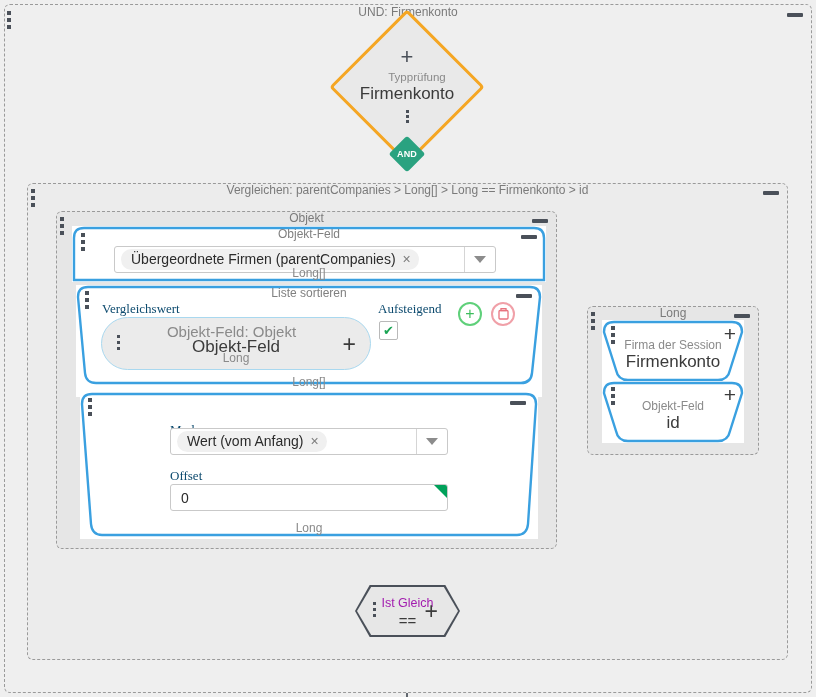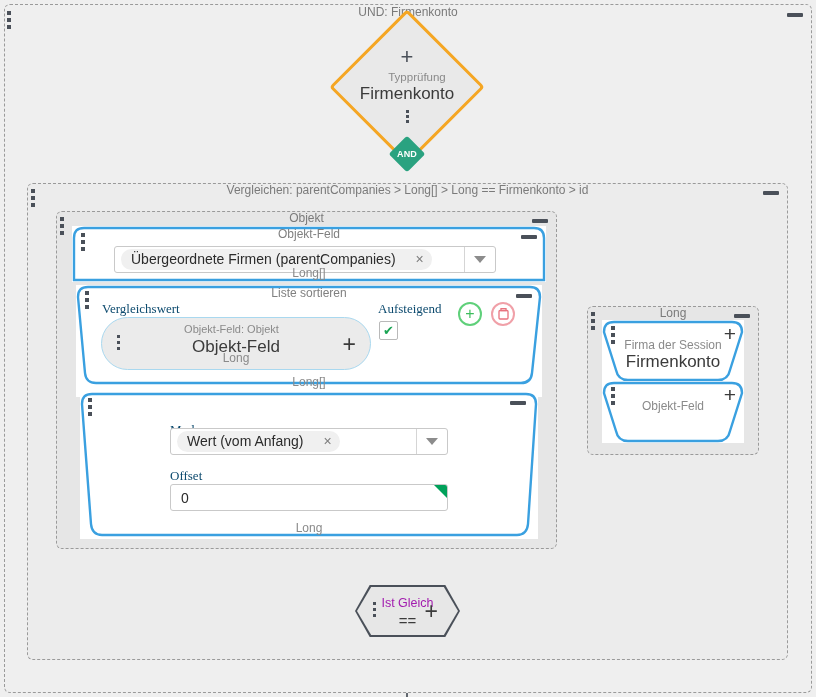--- a/index.html
+++ b/index.html
@@ -110,21 +110,21 @@
     position:absolute;font-size:13px;color:#0c4a6e;line-height:16px;font-family:Liberation Serif, serif;
   }
   .select-box{
     position:absolute;
     border:1px solid #c9c9c9;border-radius:3px;background:#fff;
     box-sizing:border-box;display:flex;align-items:center;
   }
   .select-box .pill{
     background:#f0f0f0;border-radius:11px;
     padding:2px 8px 3px 10px;margin-left:6px;
-    font-size:14px;color:#2b2b2b;display:flex;align-items:center;gap:20px;
+    font-size:14px;color:#2b2b2b;display:flex;align-items:center;gap:7px;
     white-space:nowrap;
   }
   .select-box .pill .x{color:#7d7d7d;font-size:14px;line-height:14px;}
   .select-box .arrow-btn{
     position:absolute;top:0;right:0;bottom:0;width:30px;
     border-left:1px solid #d5d5d5;
     display:flex;align-items:center;justify-content:center;
   }
   .caret{
     width:0;height:0;border-left:6px solid transparent;border-right:6px solid transparent;
@@ -152,21 +152,21 @@
   }
   .circ-add{border:2px solid #5fd07a;color:#3dbd5c;}
   .circ-del{border:2px solid #f0a0a8;color:#e8737f;}
 
   
   .pill-node{
     position:absolute;
     background:#ebebeb;border:1px solid #a9d8ef;border-radius:28px;
     box-sizing:border-box;
   }
-  .pn-sub{position:absolute;top:5px;left:0;right:9px;text-align:center;font-size:11px;color:#8a8a8a;}
+  .pn-sub{position:absolute;top:5px;left:0;right:9px;text-align:center;font-size:15px;color:#8a8a8a;}
   .pn-main{position:absolute;top:19px;left:0;right:0;text-align:center;font-size:17px;color:#3b3b3b;}
   .pn-foot{position:absolute;bottom:4px;left:0;right:0;text-align:center;font-size:12px;color:#8a8a8a;}
   .pn-dots{position:absolute;left:15px;top:50%;transform:translateY(-50%);}
   .pn-dots i{display:block;width:3px;height:3px;background:#4a5059;margin-bottom:3px;}
   .pn-plus{position:absolute;right:14px;top:50%;transform:translateY(-50%);font-size:23px;color:#3b3b3b;line-height:20px;}
 
   
   .hex-wrap{position:absolute;}
   .hex-shadow{
     position:absolute;inset:0;
@@ -395,20 +395,21 @@
       <path d="M12,2 L130,2 Q140,2 140,12 L128,50 Q126,60 116,60 L26,60 Q16,60 14,50 L2,12 Q2,2 12,2 Z" fill="#ffffff" stroke="#3aa0e0" stroke-width="2.4"></path>
     </svg>
     <div class="content">
       <div class="grip" style="left:9px;top:6px;">
           <i></i>
           <i></i>
           <i></i>
         </div>
       <div style="position:absolute;right:8px;top:2px;font-size:21px;color:#3b3b3b;">+</div>
       <div style="position:absolute;top:18px;left:0;right:0;text-align:center;font-size:12px;color:#8a8a8a;">Objekt-Feld</div>
+      <div style="position:absolute;top:32px;left:0;right:0;text-align:center;font-size:17px;color:#3b3b3b;">id</div>
     </div>
   </div>
 
   <div class="hex-wrap" style="left:355px;top:585px;width:105px;height:52px;">
     <div class="hex-shadow"></div>
     <div class="hex-face"></div>
     <div style="position:absolute;inset:0;">
       <div class="hex-dots">
           <i></i>
           <i></i>

